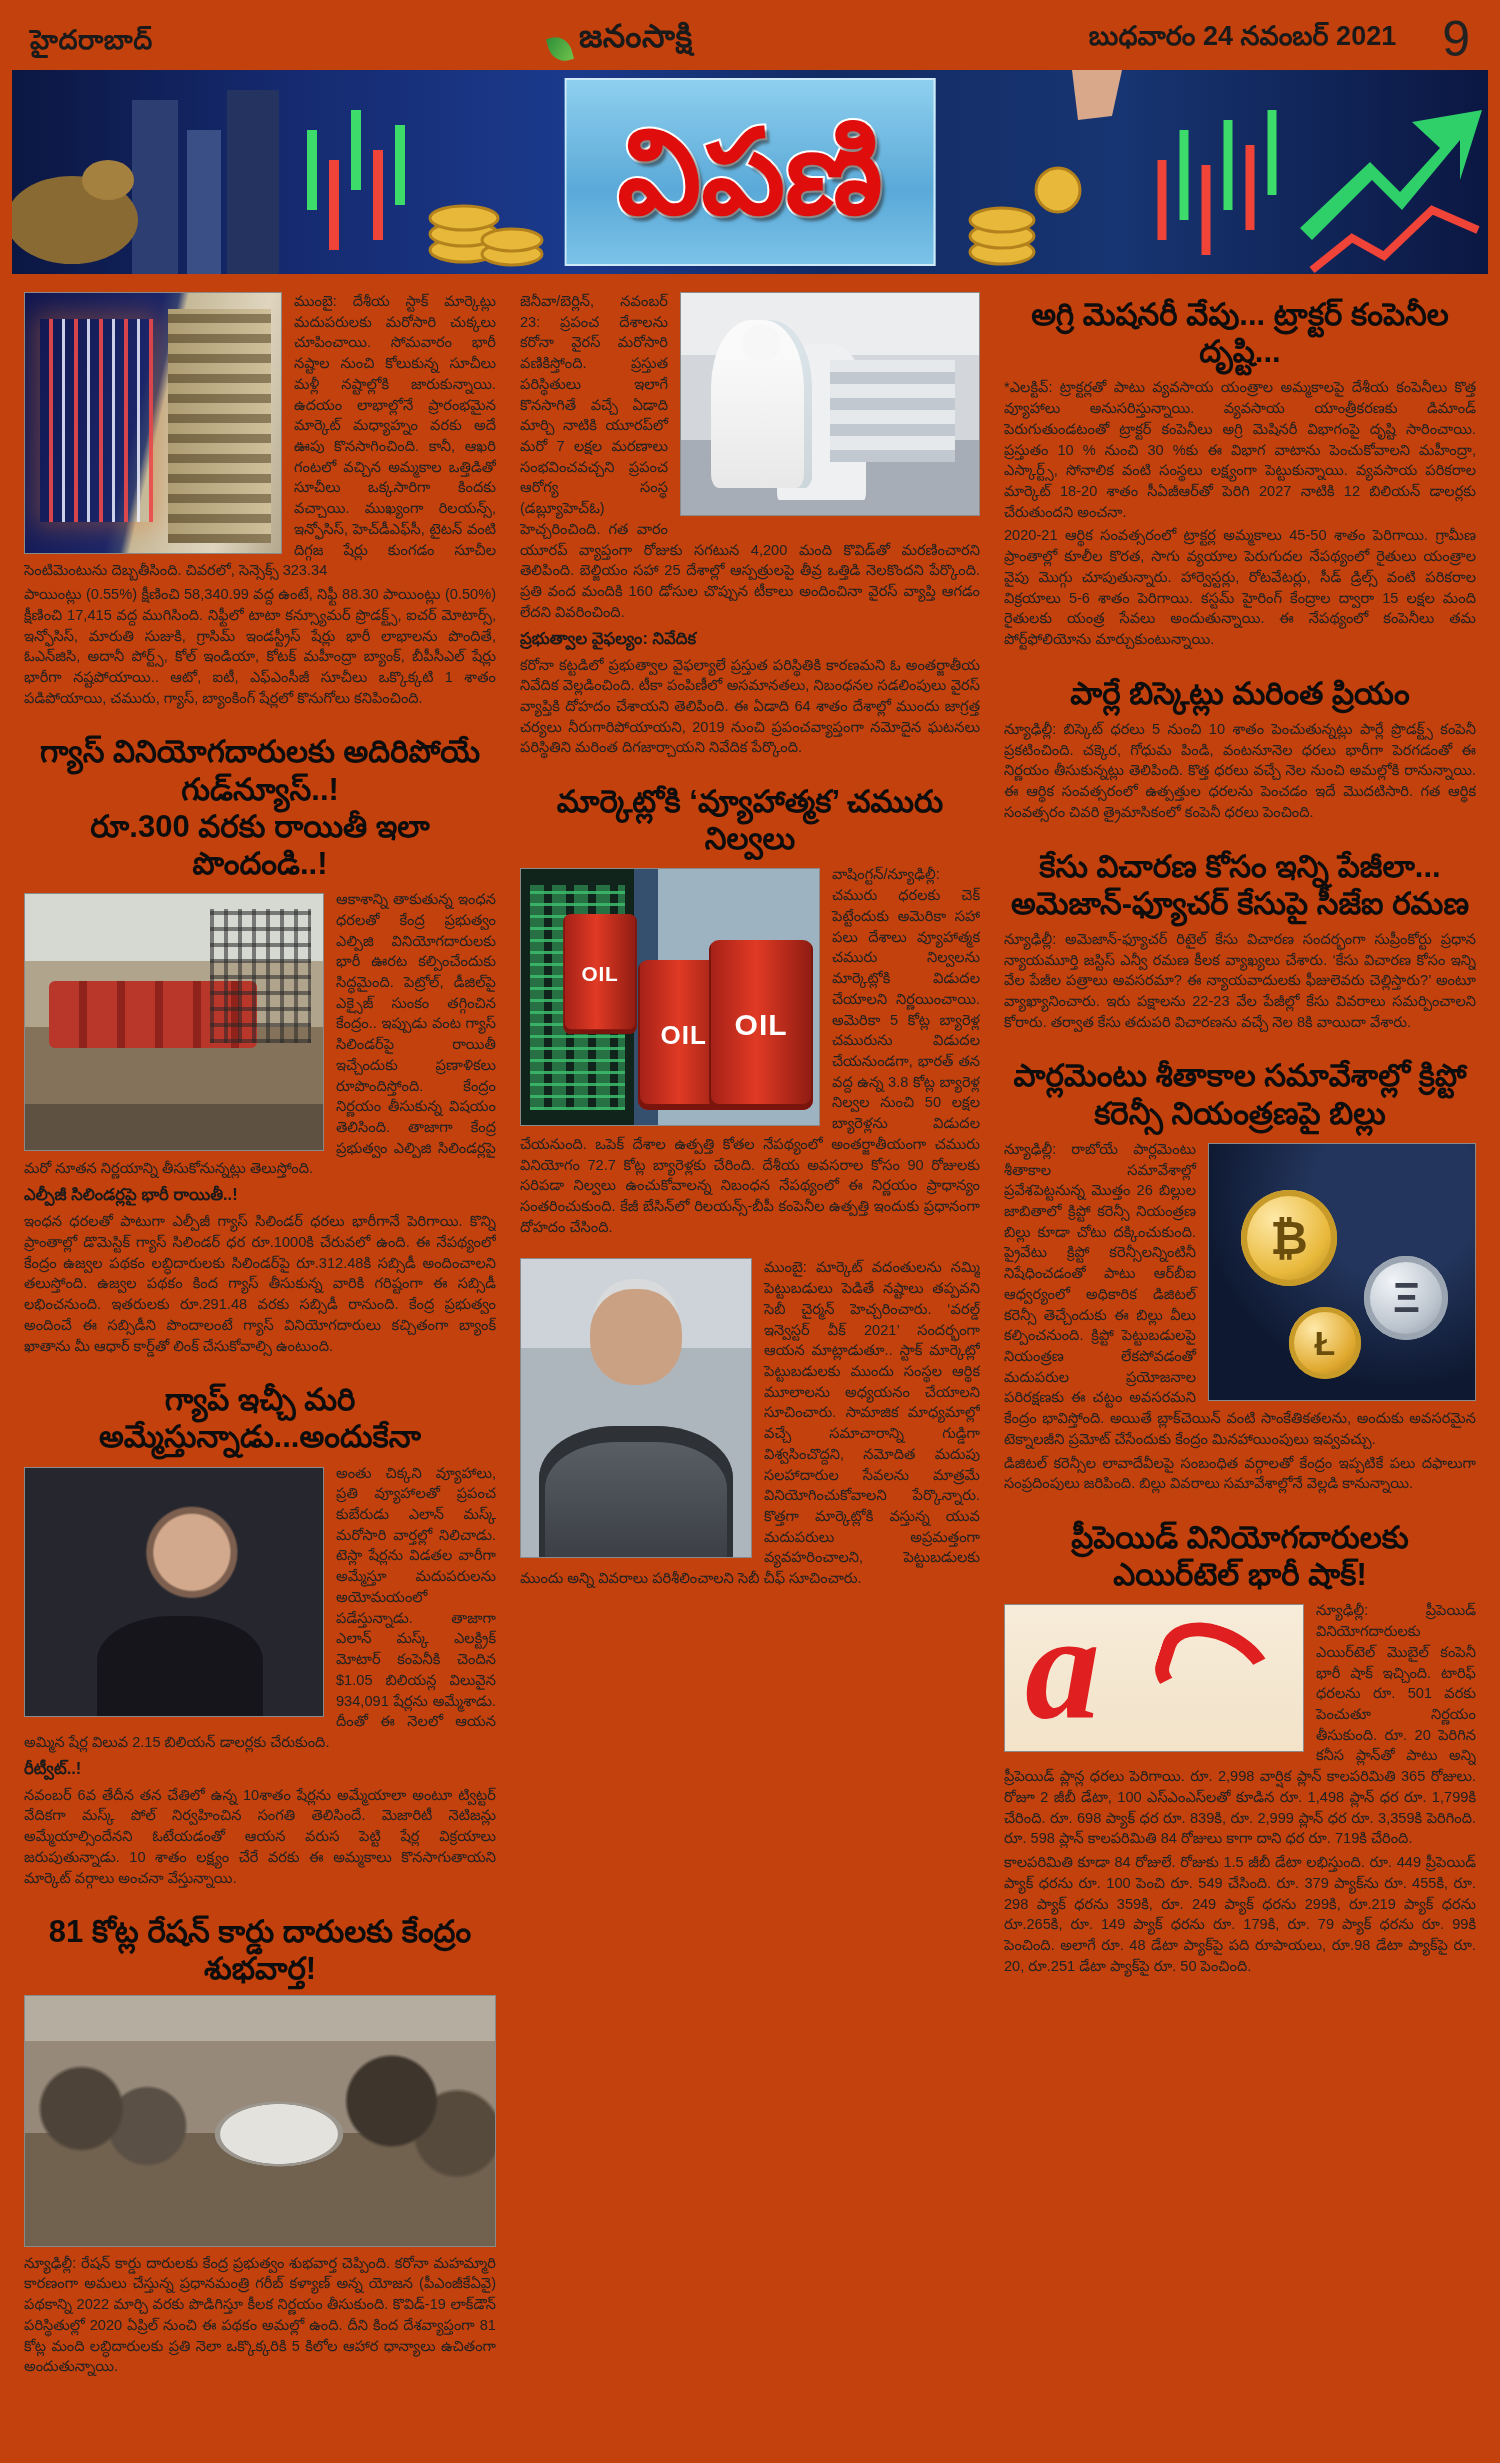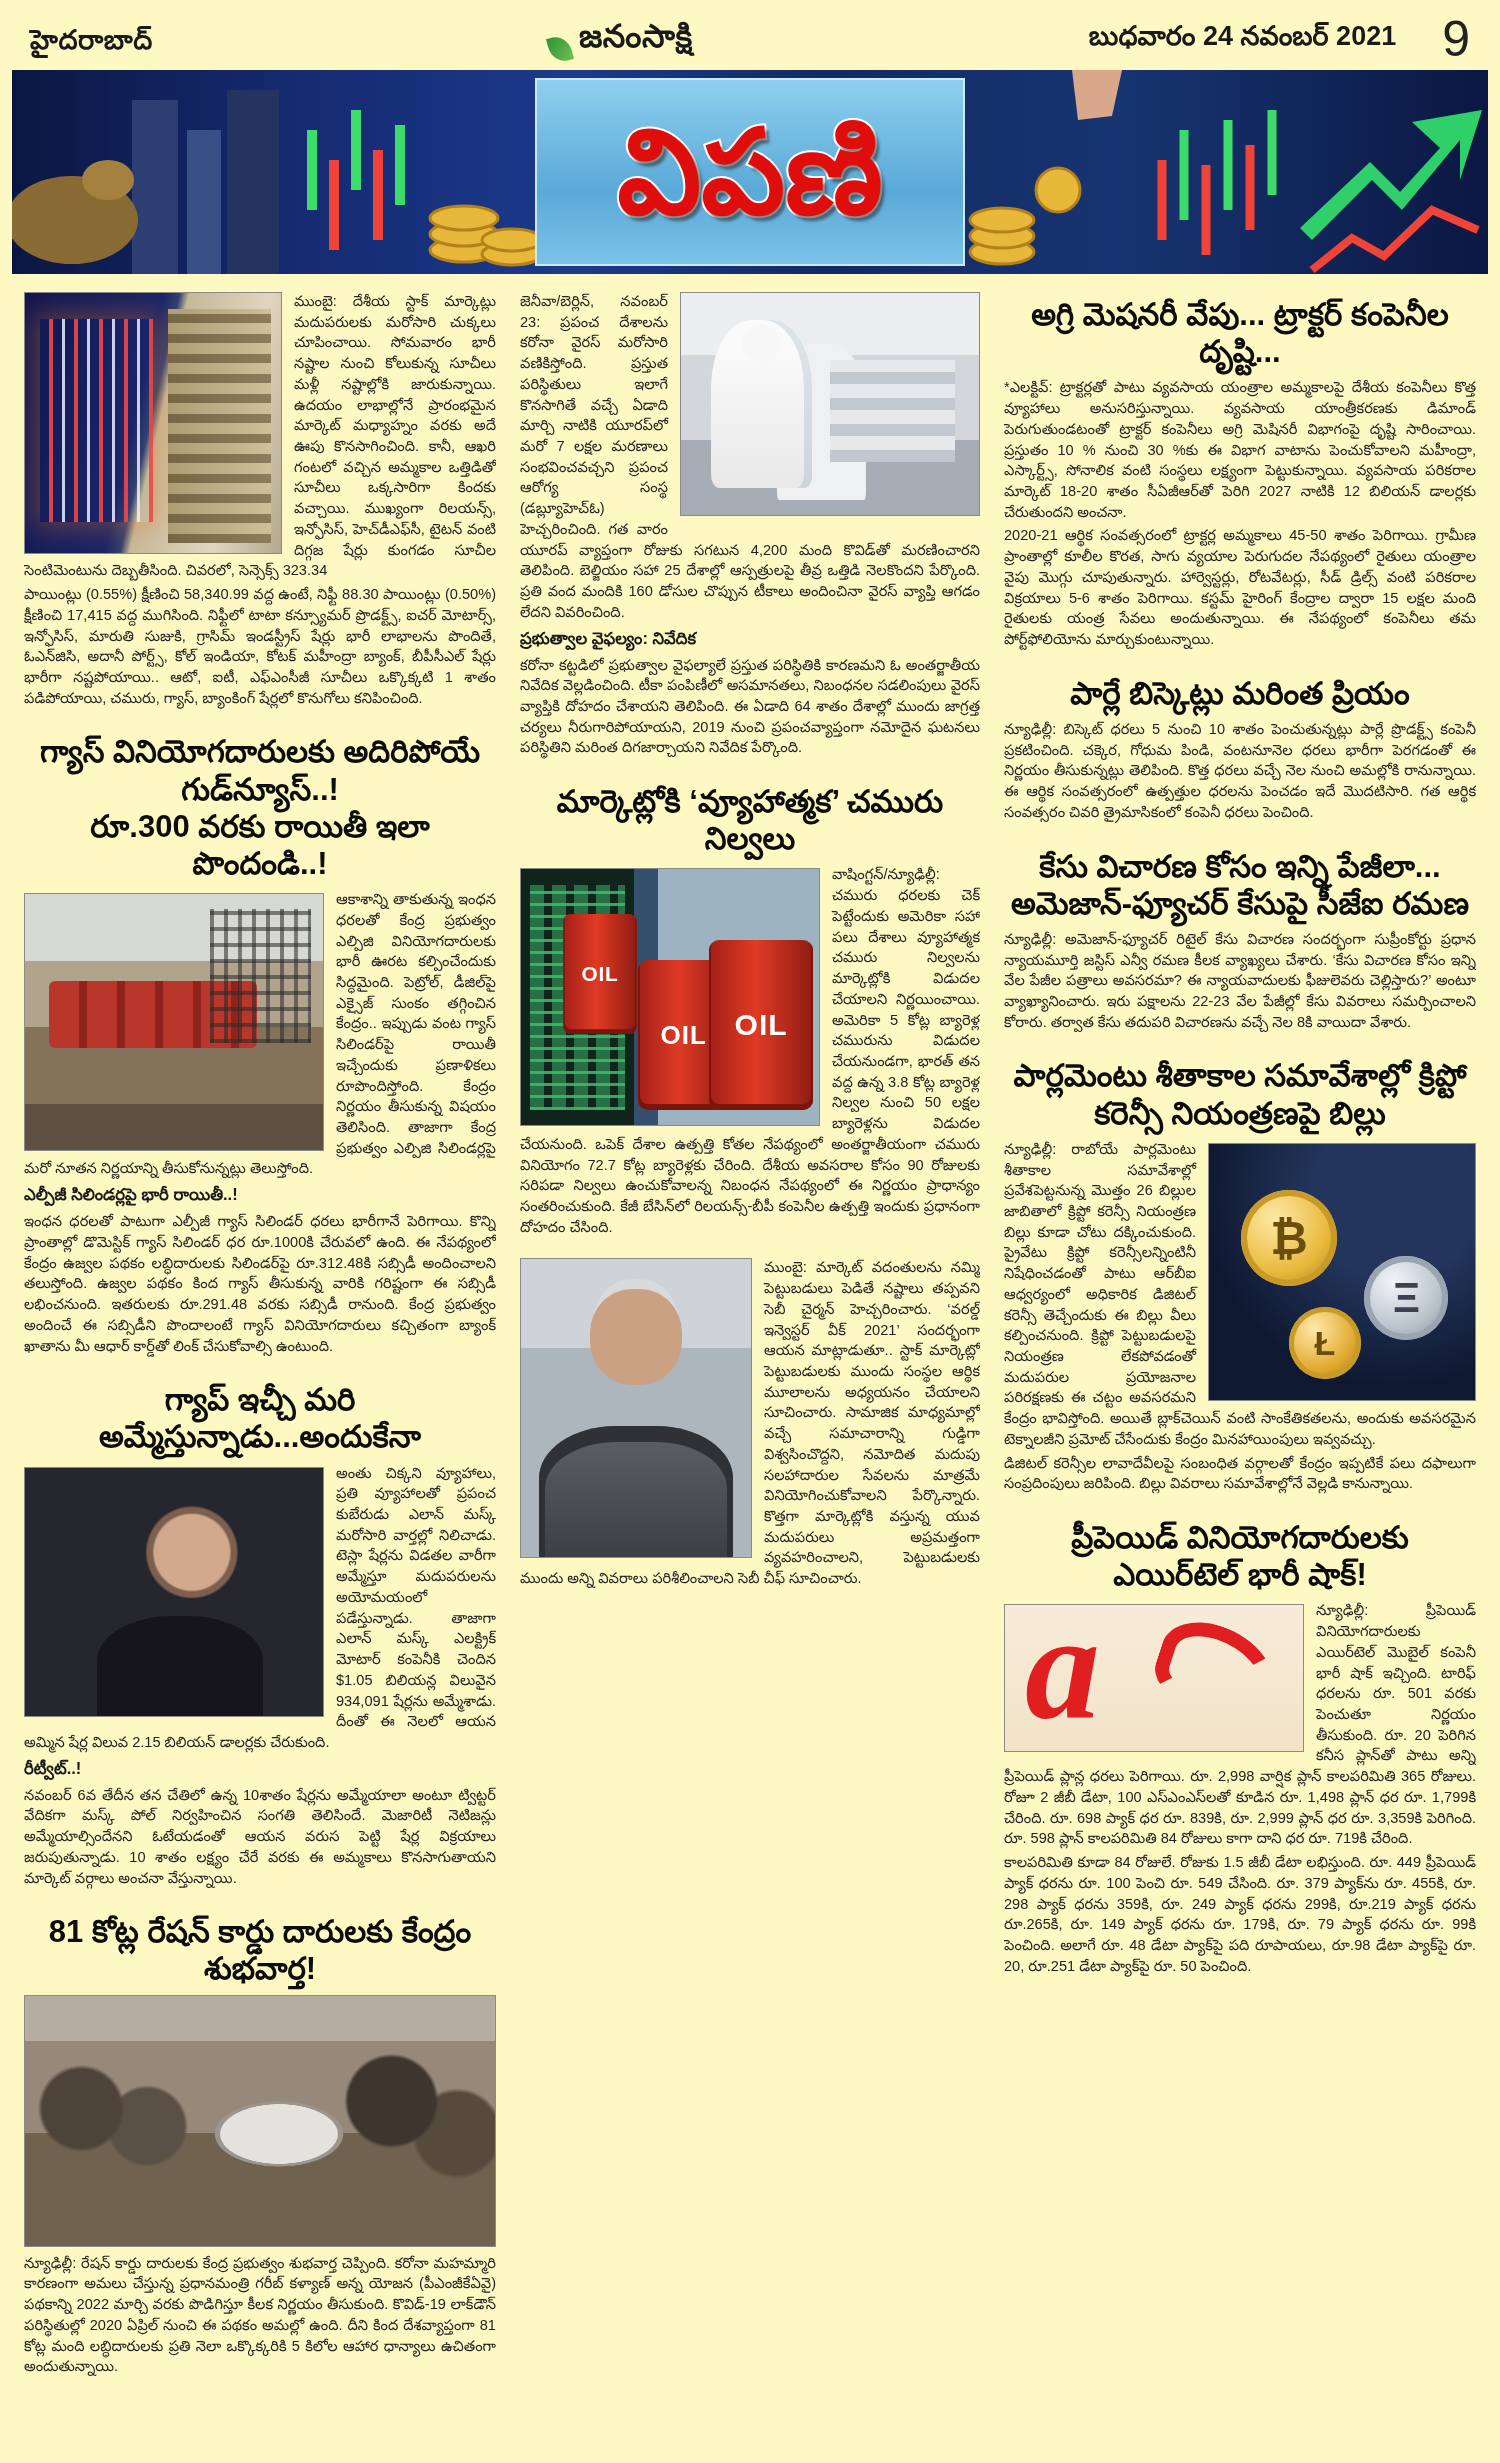--- a/index.html
+++ b/index.html
@@ -1,18 +1,18 @@
 <!DOCTYPE html>
 <html><head>
 <meta charset="utf-8">
 <style>
   * { margin:0; padding:0; box-sizing:border-box; }
   html,body { background:#e8e8e8; }
   .page {
-    width:1500px; height:2463px; margin:0 auto; background:#fef9c3;
+    width:1500px; height:2463px; margin:0 auto; background:#c2410c;
     font-family:"Liberation Sans","DejaVu Sans",sans-serif; color:#1a1a1a;
     position:relative; overflow:hidden;
   }
   
   .masthead {
     height:66px; padding:18px 30px 4px 30px;
     display:flex; align-items:flex-end; justify-content:space-between;
   }
   .mast-city { font-size:27px; font-weight:bold; letter-spacing:.5px; }
   .mast-center { display:flex; align-items:flex-end; gap:8px; }
@@ -25,21 +25,21 @@
   .mast-date { font-size:27px; font-weight:bold; padding-bottom:4px; }
   .mast-page { font-size:50px; font-weight:400; line-height:.9; color:#222; }
   
   .banner {
     height:204px; margin:4px 12px 8px 12px; position:relative; overflow:hidden;
     background:linear-gradient(90deg,#0b1742 0%,#15296e 18%,#1b3a8c 38%,#122a63 55%,#173572 75%,#0b1742 100%);
   }
   .banner svg { position:absolute; inset:0; width:100%; height:100%; }
   .banner-title-box {
     position:absolute; left:50%; top:50%; transform:translate(-50%,-50%);
-    width:430px; height:188px; display:flex; align-items:center; justify-content:center;
+    width:371px; height:188px; display:flex; align-items:center; justify-content:center;
     background:linear-gradient(180deg,#8fd0ef 0%,#5aa9d8 60%,#7cc3e8 100%);
     box-shadow:0 0 0 2px #cfe9f7 inset;
   }
   .banner-title {
     font-size:118px; font-weight:bold; color:#e00d0d; line-height:1;
     -webkit-text-stroke:4px #ffffff; paint-order:stroke fill;
     text-shadow:4px 5px 3px rgba(40,40,40,.55);
   }
   
   .columns {

